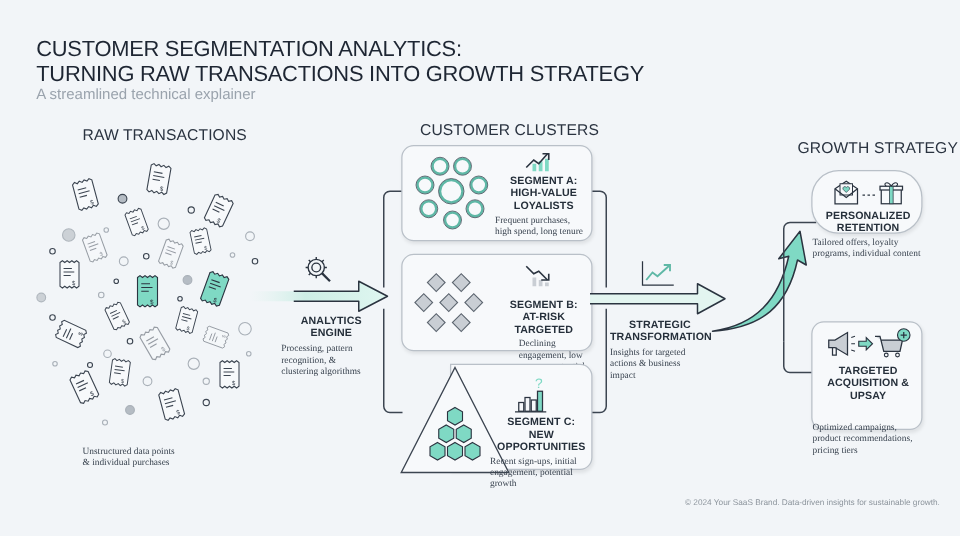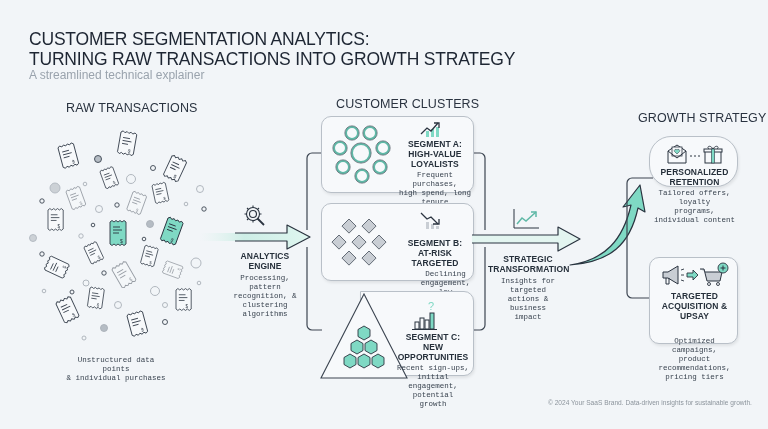--- a/index.html
+++ b/index.html
@@ -16,22 +16,22 @@
     font-size: 17.5px; font-weight: 400; letter-spacing: -0.2px;
     line-height: 20px; color: #1e2633;
   }
   .subtitle {
     left: 29px; top: 68px; font-size: 12px; color: #9aa3ad;
   }
   .col-head {
     font-size: 12.5px; color: #2a3340; letter-spacing: 0.1px; white-space: nowrap;
   }
   .caption {
-    font-family: Liberation Mono, monospace;
-    font-size: 7.5px; line-height: 9px; color: #3a4450; text-align: center;
+    font-family: Liberation Serif, serif;
+    font-size: 7.5px; line-height: 9px; color: #3a4450; text-align: left;
   }
   .bold-cap {
     font-size: 8.5px; font-weight: 700; line-height: 10px; color: #26303b;
     text-align: center; letter-spacing: 0.1px;
   }
   .card {
     background: #f7f9fb;
     border: 1px solid #b9c0c8;
     border-radius: 10px;
     box-shadow: 1px 2px 3px rgba(0,0,0,0.08);

